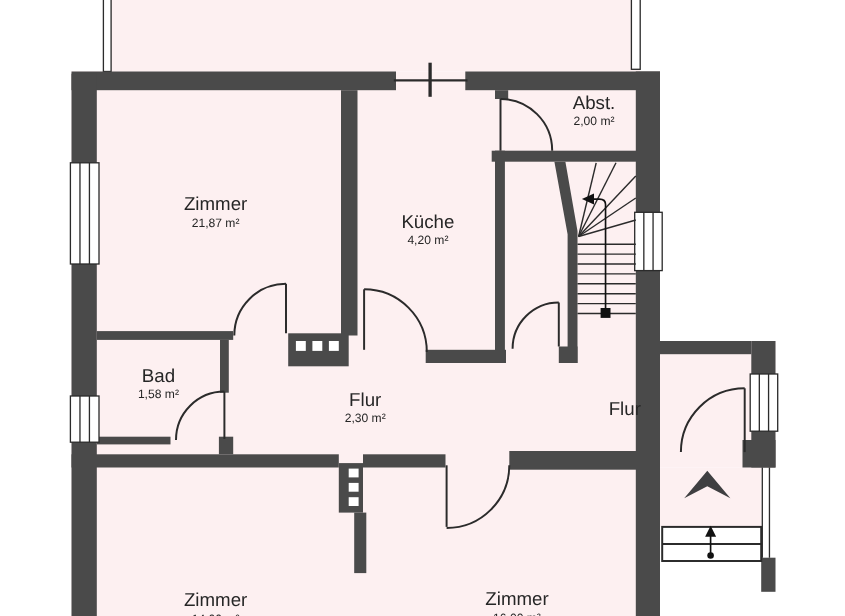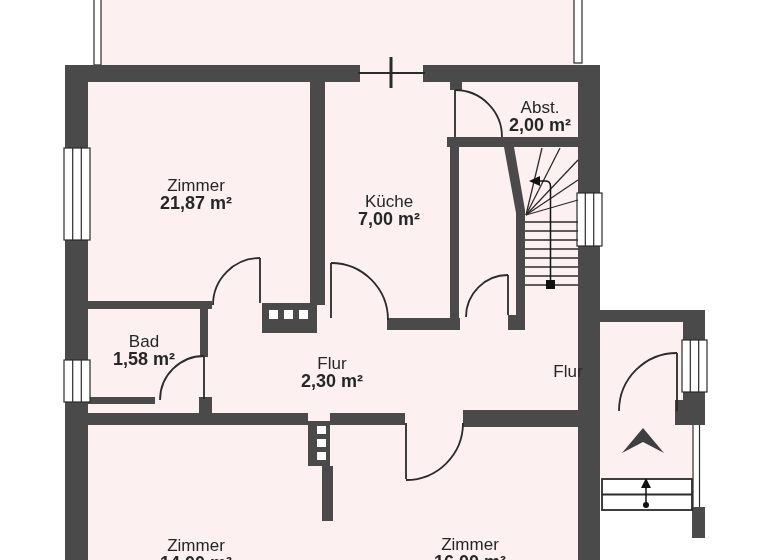--- a/index.html
+++ b/index.html
@@ -21,21 +21,21 @@
   .leaf{stroke:var(--line);stroke-width:1.8;fill:none;}
   .tread{stroke:var(--line);stroke-width:1.3;fill:none;}
   .walk{stroke:#111;stroke-width:1.5;fill:none;}
   .darkfill{fill:#3f3f41;}
   .stepbox{fill:#ffffff;stroke:var(--line);stroke-width:1.8;}
   .label{
     position:absolute;transform:translate(-50%,-50%);
     text-align:center;color:var(--text);white-space:nowrap;
   }
   .label .name{font-size:17px;line-height:18px;}
-  .label .area{font-size:18px;line-height:16px;font-weight:bold;}
+  .label .area{font-size:11px;line-height:16px;}
 </style>
 </head>
 <body>
 
 <div id="plan">
   <svg width="768" height="560" viewBox="0 0 768 560">
 
     <g>
       <rect class="roomfill" x="95" y="0" width="487" height="65"></rect>
       <rect class="roomfill" x="65" y="65" width="535" height="495"></rect>
@@ -181,23 +181,23 @@
       </g>
     </g>
   </svg>
 
   <div class="label" style="left:196px;top:194px">
     <div class="name">Zimmer</div>
     <div class="area">21,87 m²</div>
   </div>
   <div class="label" style="left:389px;top:210px">
     <div class="name">Küche</div>
-    <div class="area">7,00 m²</div>
-  </div>
-  <div class="label" style="left:540px;top:116px">
+    <div class="area">4,20 m²</div>
+  </div>
+  <div class="label" style="left:540px;top:102px">
     <div class="name">Abst.</div>
     <div class="area">2,00 m²</div>
   </div>
   <div class="label" style="left:144px;top:350px">
     <div class="name">Bad</div>
     <div class="area">1,58 m²</div>
   </div>
   <div class="label" style="left:332px;top:372px">
     <div class="name">Flur</div>
     <div class="area">2,30 m²</div>

